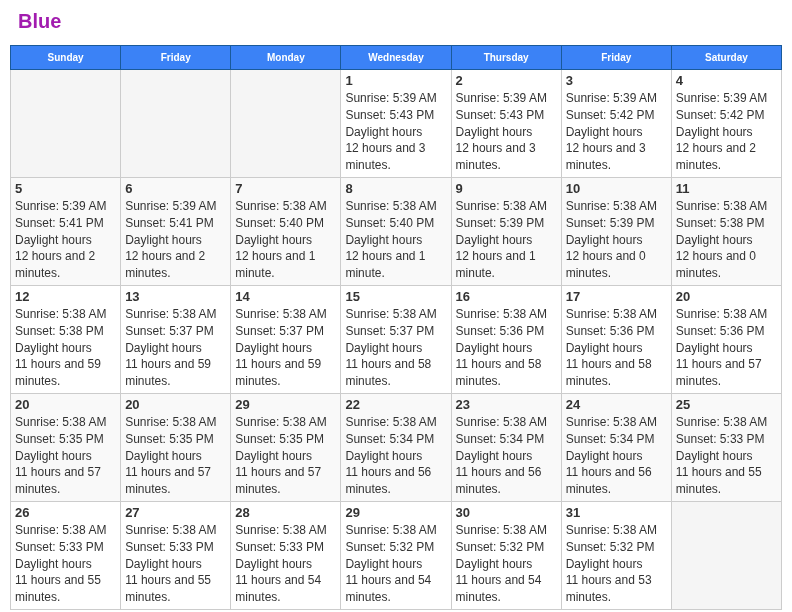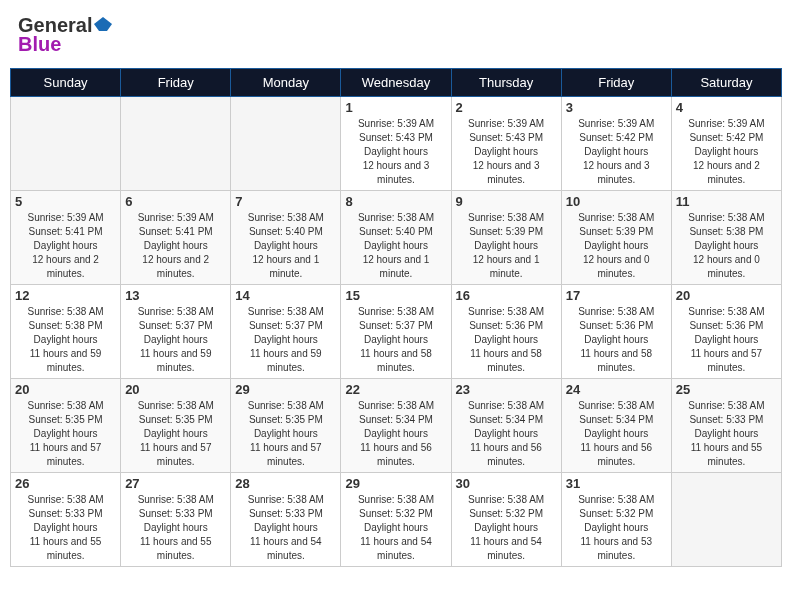--- a/index.html
+++ b/index.html
@@ -32,65 +32,58 @@
     }
     .location {
       font-size: 16px;
       color: #555;
     }
     .calendar {
       width: 100%;
       border-collapse: collapse;
     }
     .calendar th {
-      background: #0f172a;
+      background: #3b82f6;
       color: #fff;
       padding: 6px 4px;
-      font-size: 13px;
-      font-weight: normal;
+      font-size: 10px;
+      font-weight: bold;
       border: 1px solid #1a5a9a;
     }
     .calendar td {
       border: 1px solid #ccc;
       vertical-align: top;
       padding: 3px 4px;
       width: calc(100% / 7);
       height: 85px;
       background: #fff;
     }
     .calendar td.empty {
       background: #f5f5f5;
     }
     .day-num {
       font-size: 13px;
       font-weight: bold;
       color: #333;
       margin-bottom: 2px;
     }
     .day-info {
-      font-size: 10px;
+      font-size: 12px;
       color: #333;
       line-height: 1.4;
-      text-align: center;
     }
     .week-row:nth-child(even) td:not(.empty) {
       background: #f9f9f9;
     }
   </style>
 </head>
 <body>
 
 <div class="header">
   <div class="logo">
-    <div style="display:flex;align-items:center;">
-      <span style="font-size:20px;font-weight:bold;color:#333;">General</span>
-      <svg width="18" height="18" viewBox="0 0 18 18" style="margin-left:2px;margin-top:-4px;">
-        <polygon points="9,2 18,9 13,16 5,16 0,9" fill="#1a6bb5"></polygon>
-      </svg>
-    </div>
     <span style="font-size:20px;font-weight:bold;color:#a21caf;margin-top:-4px;">Blue</span>
   </div>
   <div class="title-section">
     <div class="month-title"></div>
     <div class="location"></div>
   </div>
 </div>
 
 <table class="calendar">
   <thead>

